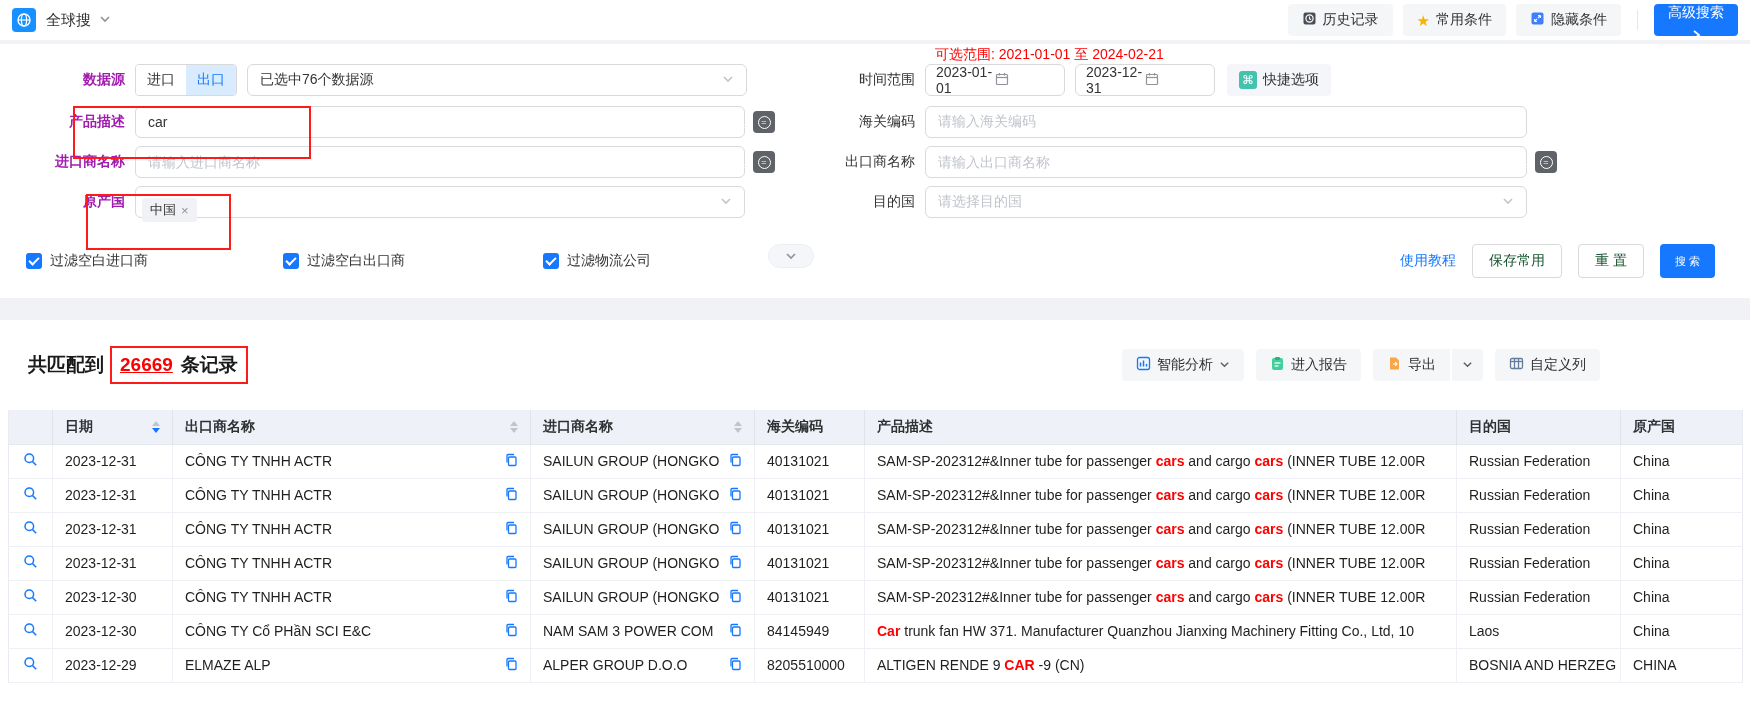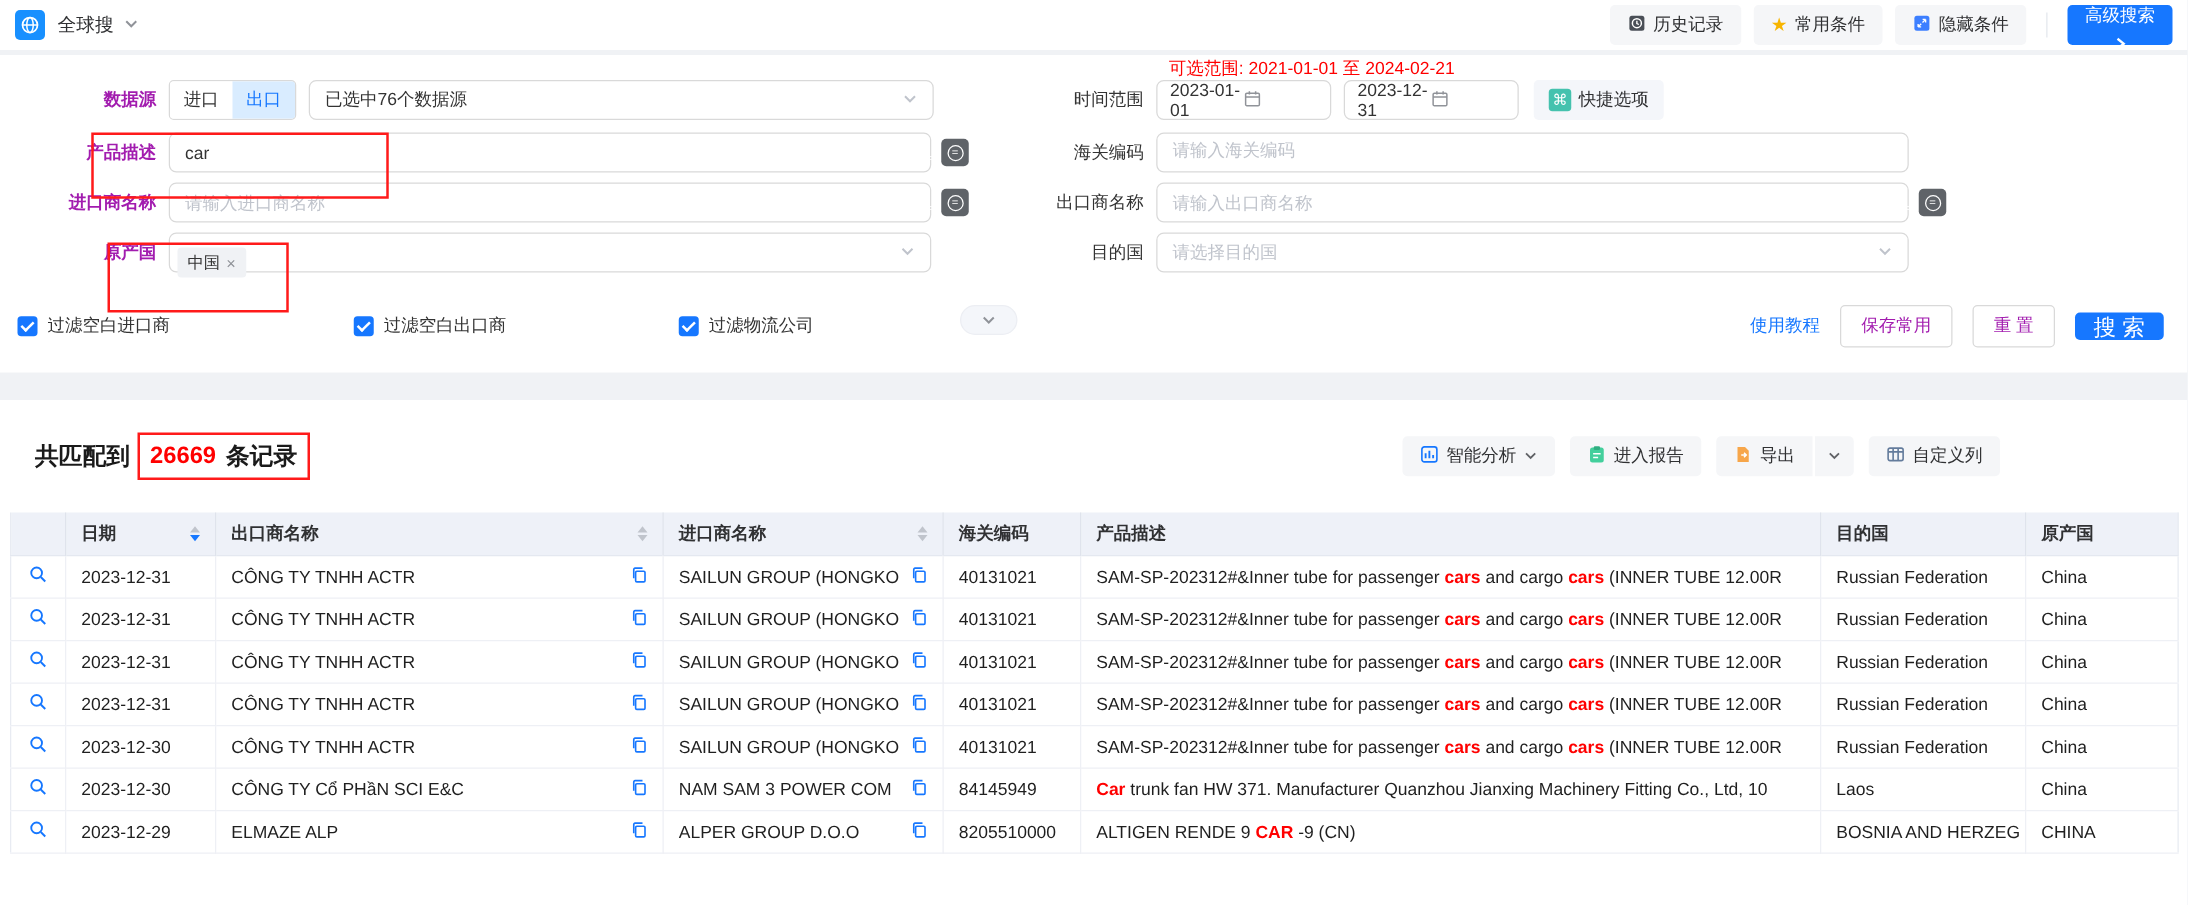--- a/index.html
+++ b/index.html
@@ -57,33 +57,33 @@
   .cb { width: 16px; height: 16px; background: #1677ff; border-radius: 3px; position: relative;
     flex-shrink: 0; cursor: pointer; }
   .cb::after { content: ""; position: absolute; left: 5px; top: 2px; width: 4px; height: 8px;
     border: solid #fff; border-width: 0 2px 2px 0; transform: rotate(45deg); }
   .cb-item { position: absolute; display: flex; align-items: center; gap: 8px; height: 22px; top: 206px; }
   .collapse-pill { position: absolute; left: 768px; top: 200px; width: 46px; height: 24px; background: #f4f6fa;
     border: 1px solid #eceef3; border-radius: 13px; display: flex; align-items: center; justify-content: center;
     cursor: pointer; }
   .link { color: #1677ff; cursor: pointer; }
   .ghost-btn { height: 34px; background: #fff; border: 1px solid #d9d9d9; border-radius: 4px; padding: 0 16px;
-    font-size: 14px; color: #a21caf; cursor: pointer; font-family: inherit; }
-  .search-btn { height: 22px; background: #1677ff; border: none; border-radius: 4px; padding: 0 15px;
-    font-size: 18px; color: #fff; cursor: pointer; font-family: inherit; text-align: right; }
+    font-size: 14px; color: #14532d; cursor: pointer; font-family: inherit; }
+  .search-btn { height: 34px; background: #1677ff; border: none; border-radius: 4px; padding: 0 15px;
+    font-size: 11px; color: #fff; cursor: pointer; font-family: inherit; text-align: right; }
 
   
   .anno { position: absolute; border: 2px solid #ff1a1a; pointer-events: none; z-index: 5; }
 
   
   .results-card { background: #fff; margin-top: 22px; height: 448px; }
   .res-head { display: flex; align-items: center; padding: 26px 150px 0 28px; }
   .res-title { font-size: 19px; font-weight: bold; color: #1a1a1a; display: flex; align-items: center; gap: 6px; }
   .red-box { border: 2px solid #ff1a1a; padding: 4px 8px; display: inline-flex; gap: 8px; align-items: center; }
-  .count-red { color: #ff0000; }
+  .count-red { color: #ff0000; text-decoration: underline; }
   .res-actions { margin-left: auto; display: flex; align-items: center; gap: 12px; }
   .seg-group { display: flex; gap: 2px; }
   .seg-group .tb-btn { border-radius: 4px 0 0 4px; }
   .seg-group .seg-arrow { border-radius: 0 4px 4px 0; padding: 0 10px; }
 
   table { border-collapse: collapse; table-layout: fixed; width: 1734px; margin: 26px 8px 0 8px;
     border-left: 1px solid #e8ebf2; border-right: 1px solid #e8ebf2; }
   thead th { background: #eef1f8; height: 34px; font-size: 14px; font-weight: bold; color: #303133;
     text-align: left; padding: 0 12px; border-right: 1px solid #dfe3ec; cursor: pointer; }
   thead th .thx { display: flex; align-items: center; }
@@ -250,21 +250,21 @@
   <div class="fr" style="left:800px; top:142px;">
     <span class="flabel-r">目的国</span>
     <div class="sel" style="width:602px;">
       <span class="sel-text" style="color:#c0c4cc;">请选择目的国</span>
       <span><svg width="12" height="12" viewBox="0 0 12 12">
             <polyline points="2,4 6,8 10,4" fill="none" stroke="#c0c4cc" stroke-width="1.6"></polyline>
           </svg></span>
     </div>
   </div>
 
-  <div class="cb-item" style="left:14px;">
+  <div class="cb-item" style="left:26px;">
     <span class="cb"></span>
     <span>过滤空白进口商</span>
   </div>
   <div class="cb-item" style="left:283px;">
     <span class="cb"></span>
     <span>过滤空白出口商</span>
   </div>
   <div class="cb-item" style="left:543px;">
     <span class="cb"></span>
     <span>过滤物流公司</span>

